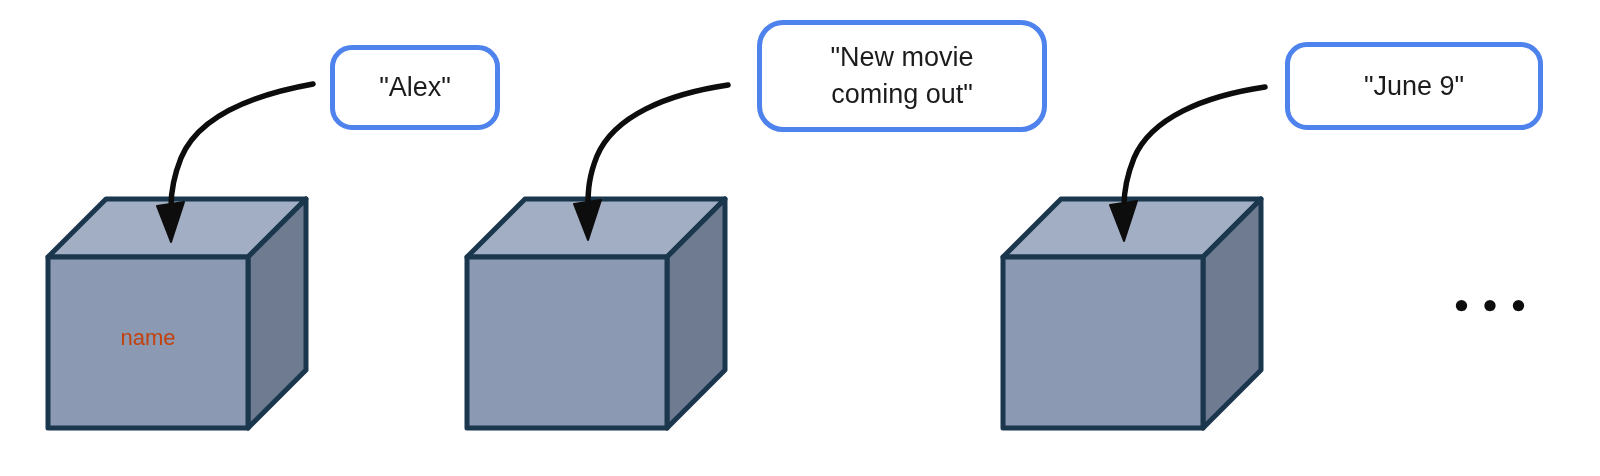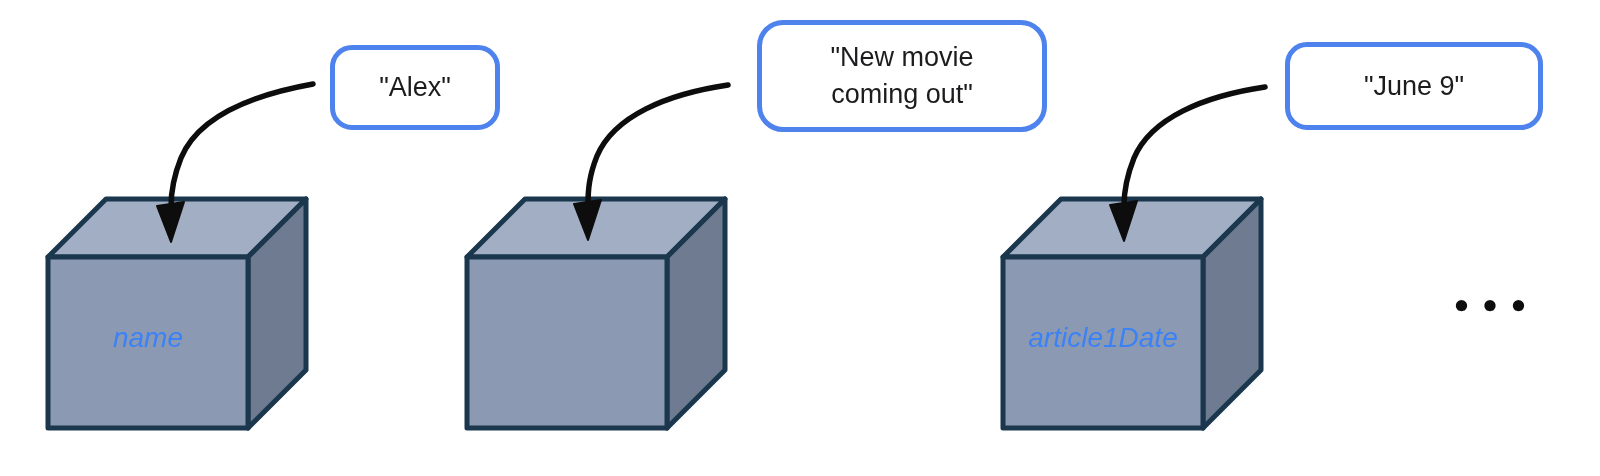--- a/index.html
+++ b/index.html
@@ -37,25 +37,24 @@
     line-height: 37px;
     white-space: pre-line;
     z-index: 3;
   }
   .bubble-1 { left: 330px; top: 45px;  width: 170px; height: 85px;  border-radius: 22px; }
   .bubble-2 { left: 757px; top: 20px;  width: 290px; height: 112px; border-radius: 26px; }
   .bubble-3 { left: 1285px; top: 42px; width: 258px; height: 88px;  border-radius: 22px; }
   .cube-label {
     position: absolute;
     transform: translate(-50%, -50%);
-    color: #3b82f6;
-    font-size: 28px;
+    color: #c2410c;
+    font-size: 22px;
     white-space: nowrap;
     z-index: 2;
-    font-style: italic;
   }
   .label-1 { left: 148px;  top: 338px; }
   .label-2 { left: 567px;  top: 338px; }
   .label-3 { left: 1103px; top: 338px; }
   .ellipsis {
     position: absolute;
     left: 1429px;
     top: 288px;
     width: 130px;
     text-align: center;
@@ -113,17 +112,16 @@
   </div>
   <div class="bubble bubble-2">
     <span>"New movie
 coming out"</span>
   </div>
   <div class="bubble bubble-3">
     <span>"June 9"</span>
   </div>
 
   <div class="cube-label label-1">name</div>
-  <div class="cube-label label-3">article1Date</div>
 
   <div class="ellipsis">•••</div>
 
 </div>
 
 </body></html>

